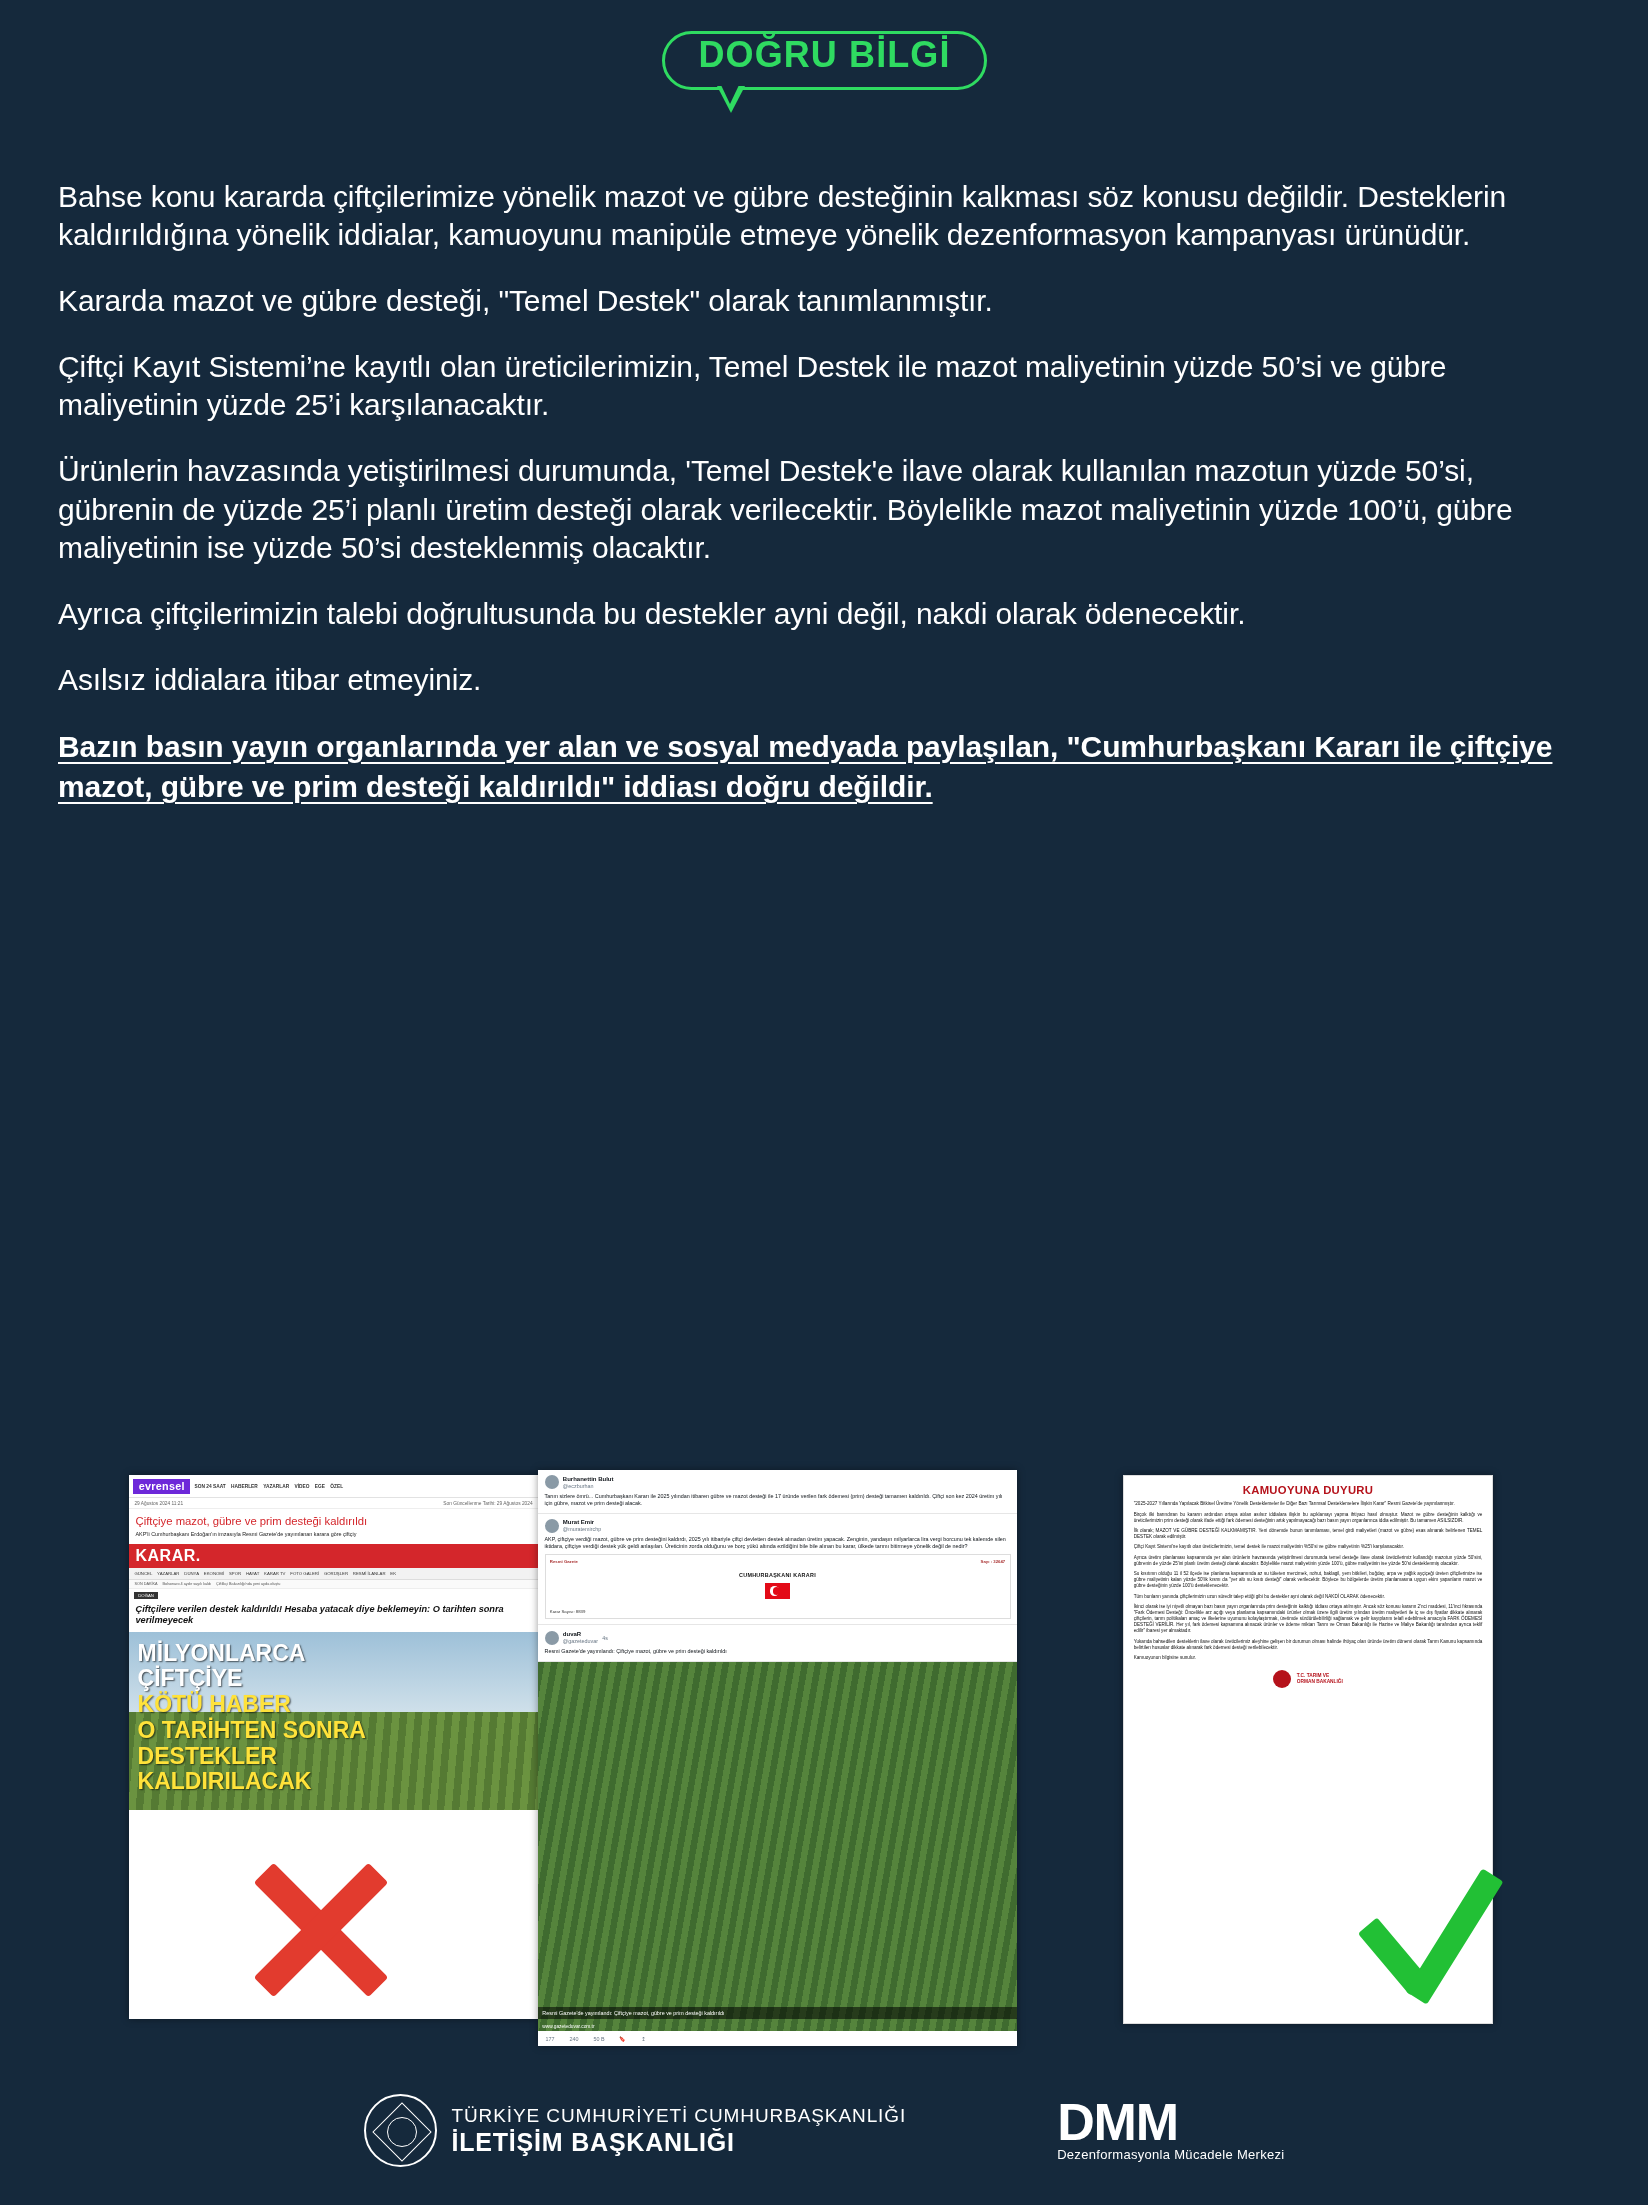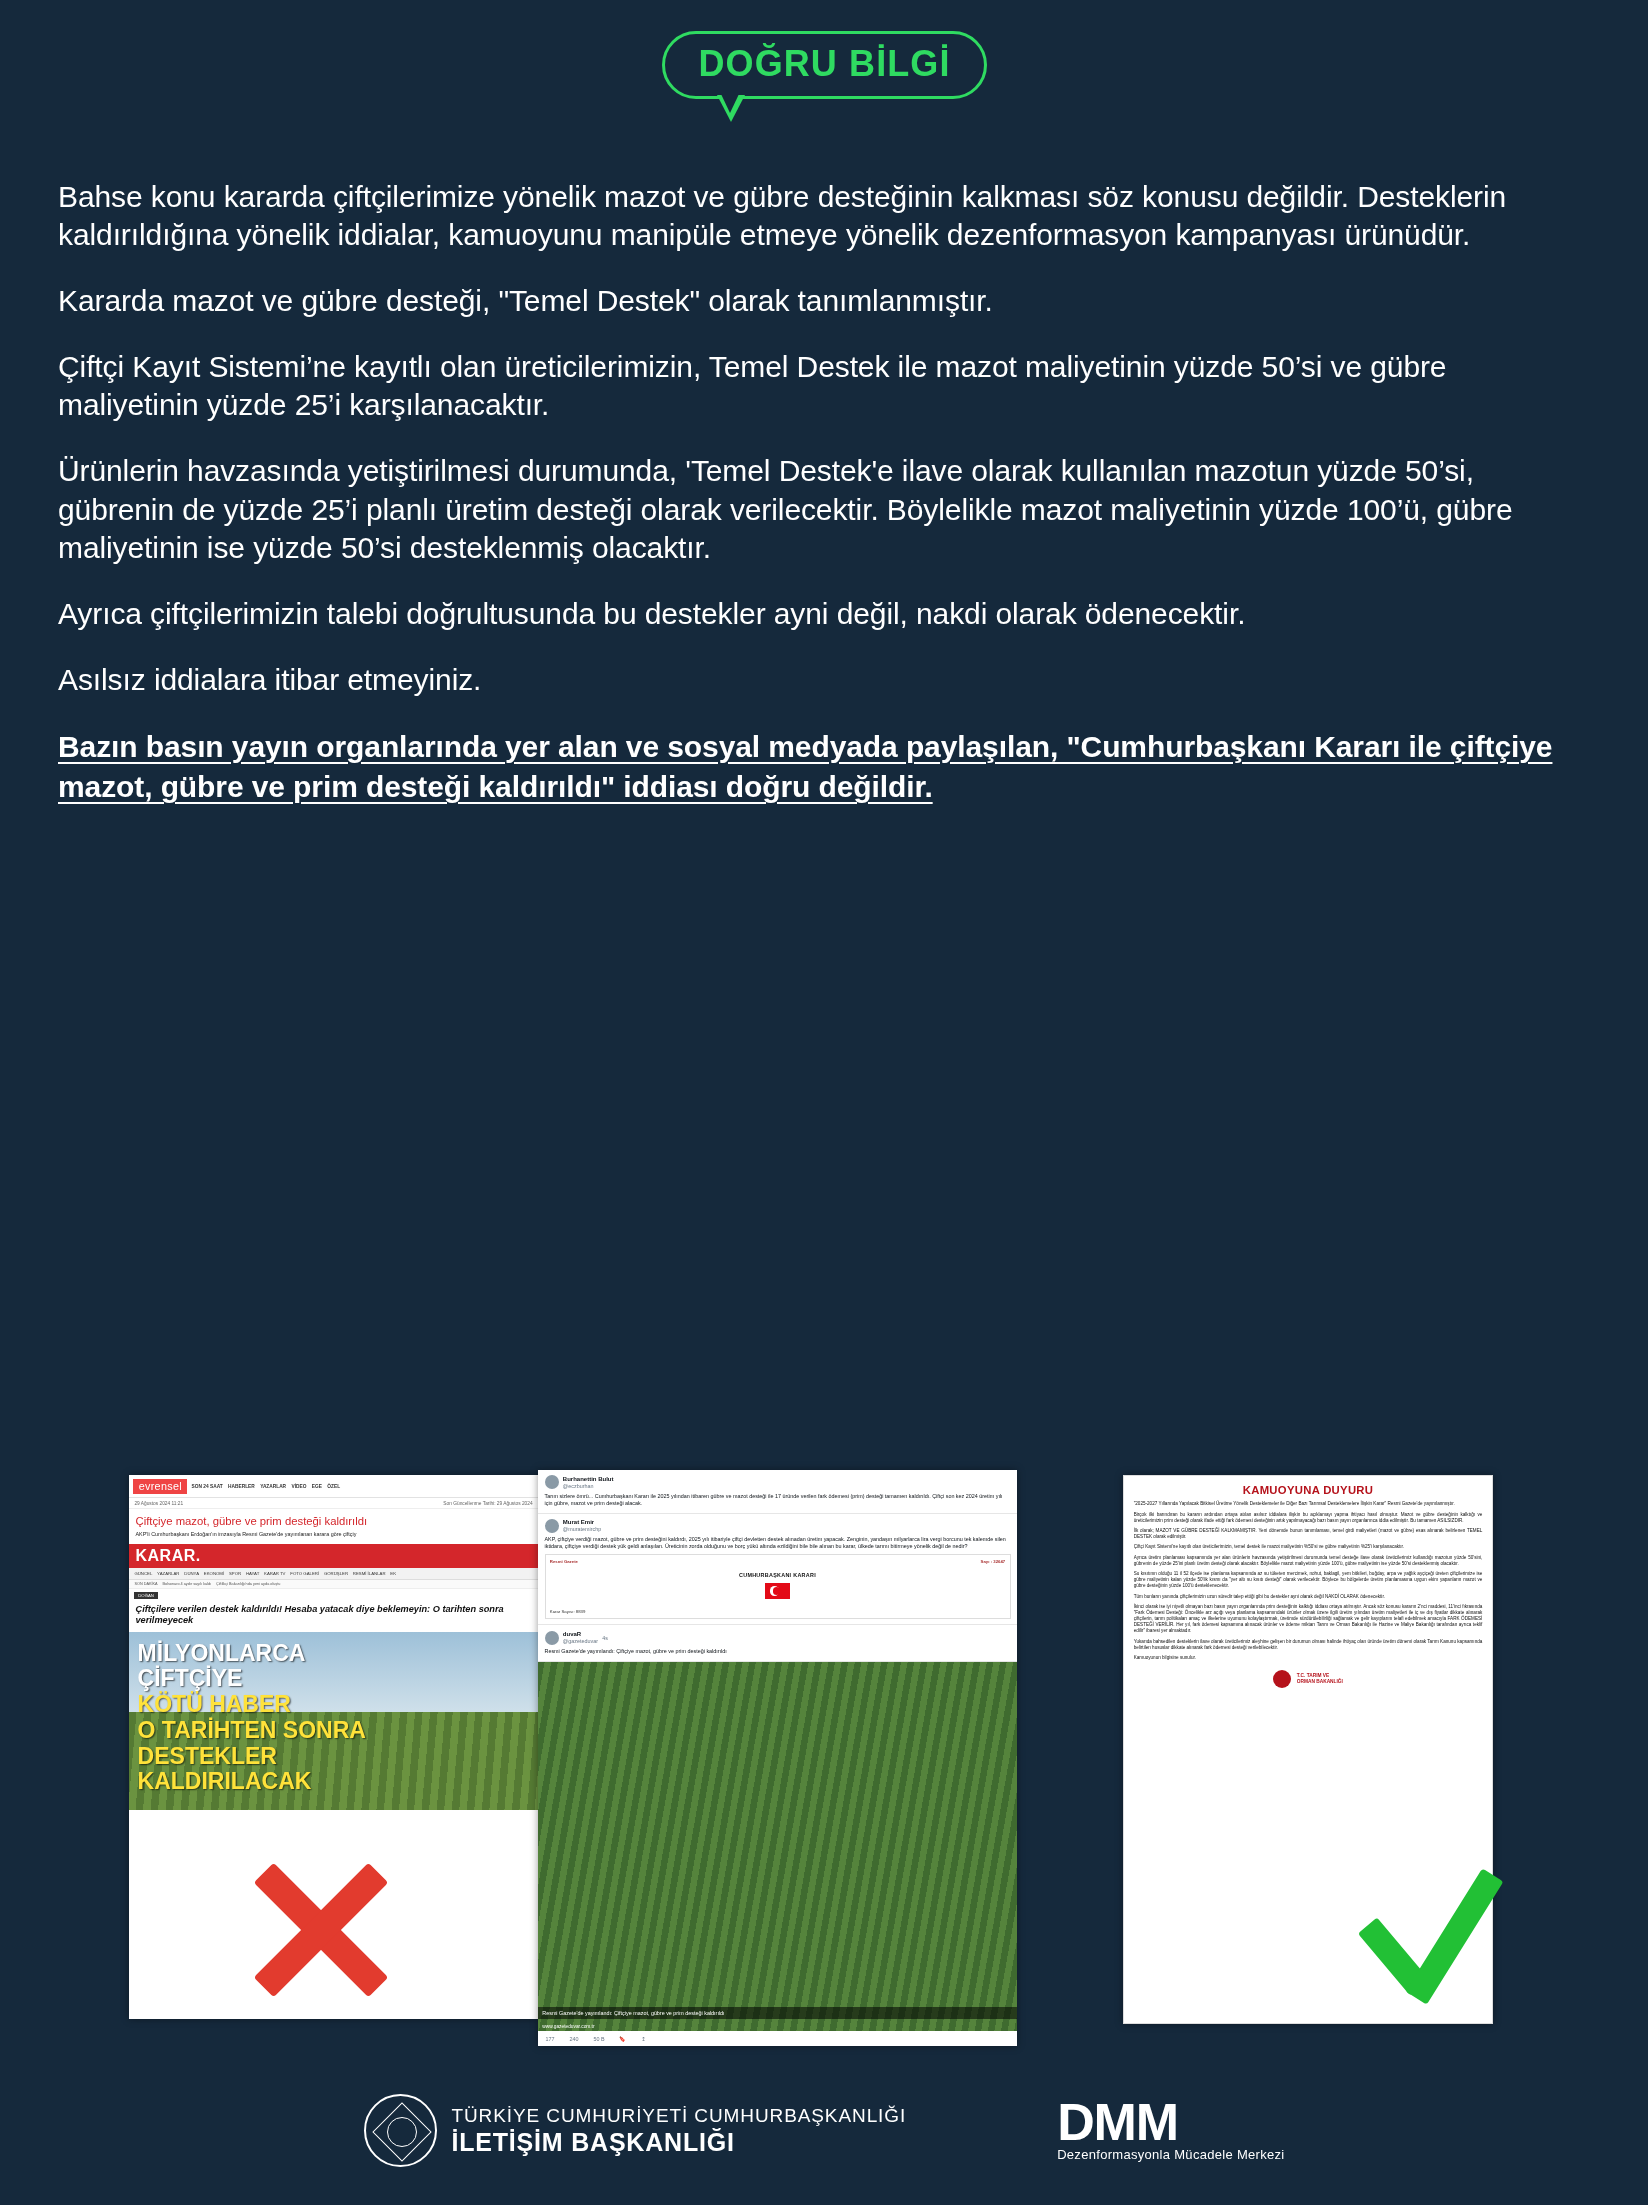--- a/index.html
+++ b/index.html
@@ -22,21 +22,21 @@
     top: 31px;
     left: 0;
     width: 100%;
     display: flex;
     justify-content: center;
   }
   .badge {
     position: relative;
     border: 3.2px solid #2fdb61;
     border-radius: 38px;
-    padding: 12px 33px 14px 33px;
+    padding: 3px 33px 14px 33px;
     background: transparent;
   }
   .badge-text {
     color: #2fdb61;
     font-size: 36px;
     font-weight: bold;
     letter-spacing: 1.1px;
     line-height: 1;
     white-space: nowrap;
   }
@@ -105,23 +105,23 @@
   .ev-head {
     height: 21.5px;
     background: #ffffff;
     border-bottom: 1.1px solid #e2e2e2;
     display: flex;
     align-items: center;
     padding: 0 4.3px;
     gap: 4.3px;
   }
   .ev-logo {
-    background: #ef4444;
+    background: #6d28d9;
     color: #fff;
-    font-weight: normal;
+    font-weight: bold;
     font-size: 10.8px;
     padding: 1.6px 5.4px;
     letter-spacing: 0.3px;
   }
   .ev-nav {
     display: flex;
     gap: 5.4px;
     font-size: 4.8px;
     color: #333;
     font-weight: bold;

